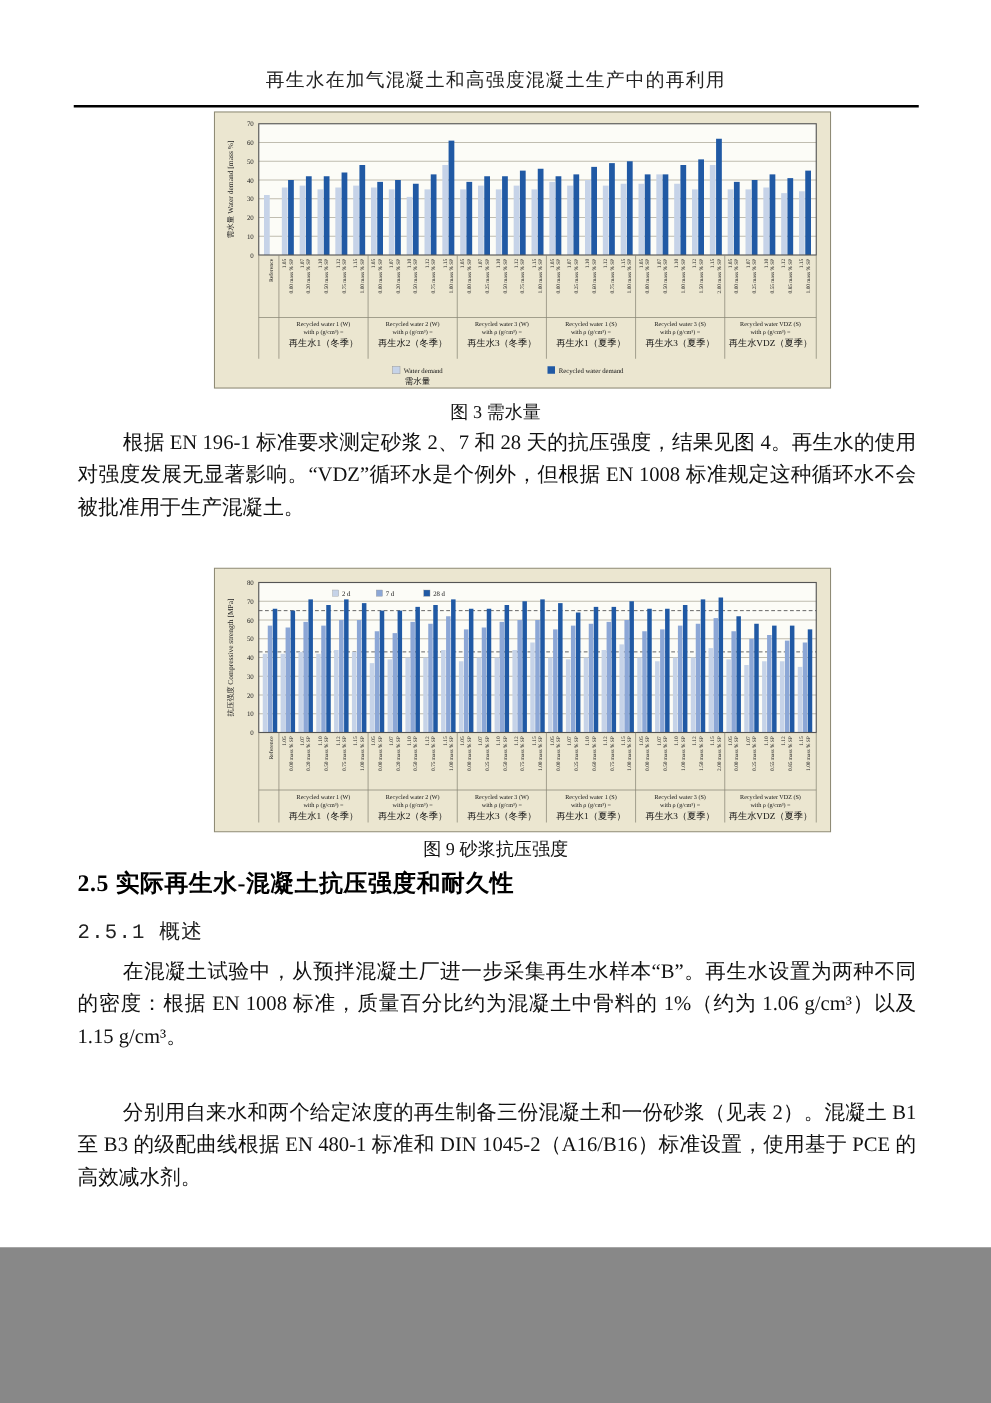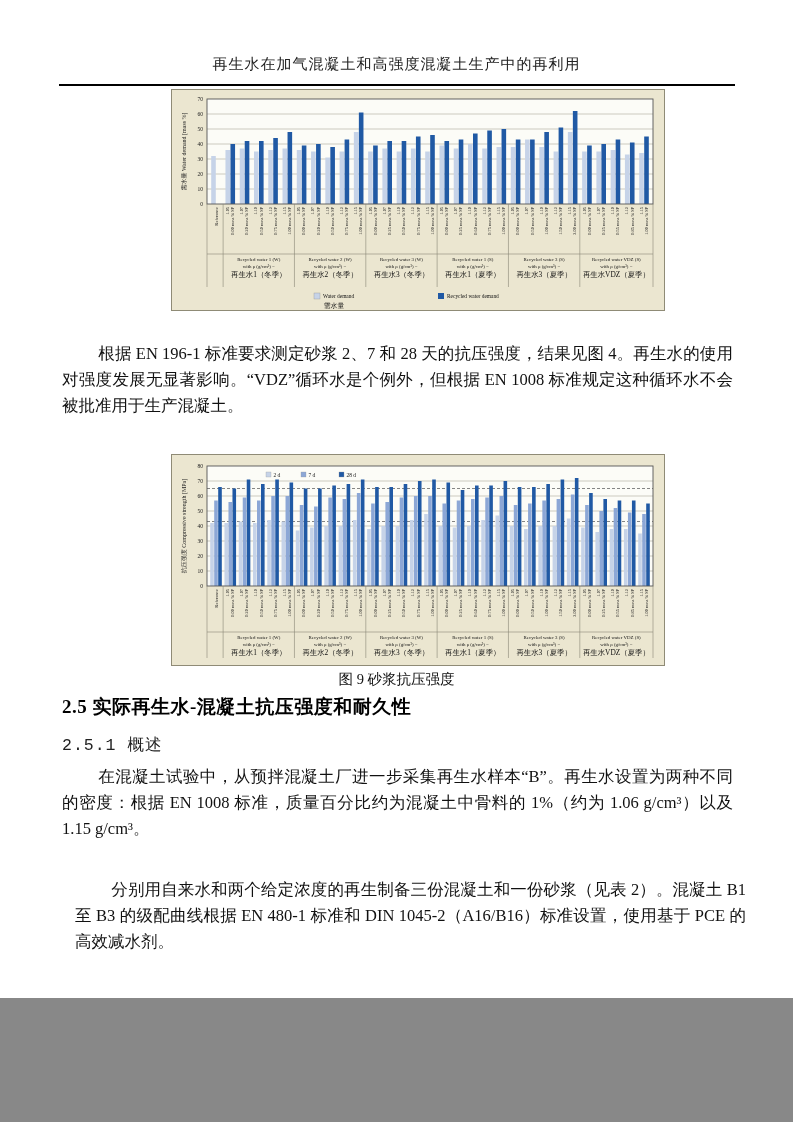--- a/index.html
+++ b/index.html
@@ -23,21 +23,21 @@
   }
   .caption.cap3{top:320px;}
   .caption.cap4{top:670px;}
   .para{
     position:absolute;left:62px;width:671px;
     font-size:16.5px;line-height:26px;text-align:justify;text-indent:2.2em;
     color:#111;
   }
   .para.p1{top:341px;}
   .para.p2{top:764px;}
-  .para.p3{top:877px;margin-left:13px;}
+  .para.p3{top:877px;}
   .h-sec{
     position:absolute;left:62px;top:694px;font-size:19px;font-weight:bold;color:#000;
     letter-spacing:0.5px;
   }
   .h-sub{
     position:absolute;left:62px;top:734px;font-size:16.5px;color:#222;letter-spacing:1px;font-family:Liberation Mono, monospace;
   }
   .footer-page{
     position:absolute;top:1056px;left:0;width:100%;text-align:center;
     font-family:"Liberation Sans",sans-serif;font-size:12px;color:#111;padding-left:41px;
@@ -235,20 +235,21 @@
         </g>
         <text x="15" y="62.5" font-size="6" text-anchor="middle" fill="#222" transform="rotate(-90 15 62.5)">需水量  Water demand [mass %]</text>
         <g fill="#111" font-family="&quot;DejaVu Sans&quot;,sans-serif">
           <rect x="143" y="204" width="6" height="6" fill="#c6d3e8" stroke="#999" stroke-width="0.4"></rect>
           <text x="152" y="209" font-size="5.4">Water demand</text>
           <text x="163" y="218.5" font-size="6.8" text-anchor="middle" font-family="&quot;Liberation Serif&quot;,serif">需水量</text>
           <rect x="267" y="204" width="6" height="6" fill="#2059a4"></rect>
           <text x="276" y="209" font-size="5.4">Recycled water demand</text>
         </g>
       </svg></div>
+  <div class="caption cap3">图 3 需水量</div>
 
   <div class="para p1">根据 EN 196-1 标准要求测定砂浆 2、7 和 28 天的抗压强度，结果见图 4。再生水的使用对强度发展无显著影响。“VDZ”循环水是个例外，但根据 EN 1008 标准规定这种循环水不会被批准用于生产混凝土。</div>
 
   <div class="figure fig4"><svg viewBox="0 0 494 212" width="494" height="212">
         <rect x="0.5" y="0.5" width="493" height="211" fill="#ebe6d0" stroke="#8f8b76" stroke-width="1"></rect>
         <rect x="36" y="12" width="446" height="120" fill="#fcfcf7"></rect>
         <g>
           <line x1="36" y1="117" x2="482" y2="117" stroke="#b7b4a6" stroke-width="0.7"></line>
           <line x1="36" y1="102" x2="482" y2="102" stroke="#b7b4a6" stroke-width="0.7"></line>
           <line x1="36" y1="87" x2="482" y2="87" stroke="#b7b4a6" stroke-width="0.7"></line>

